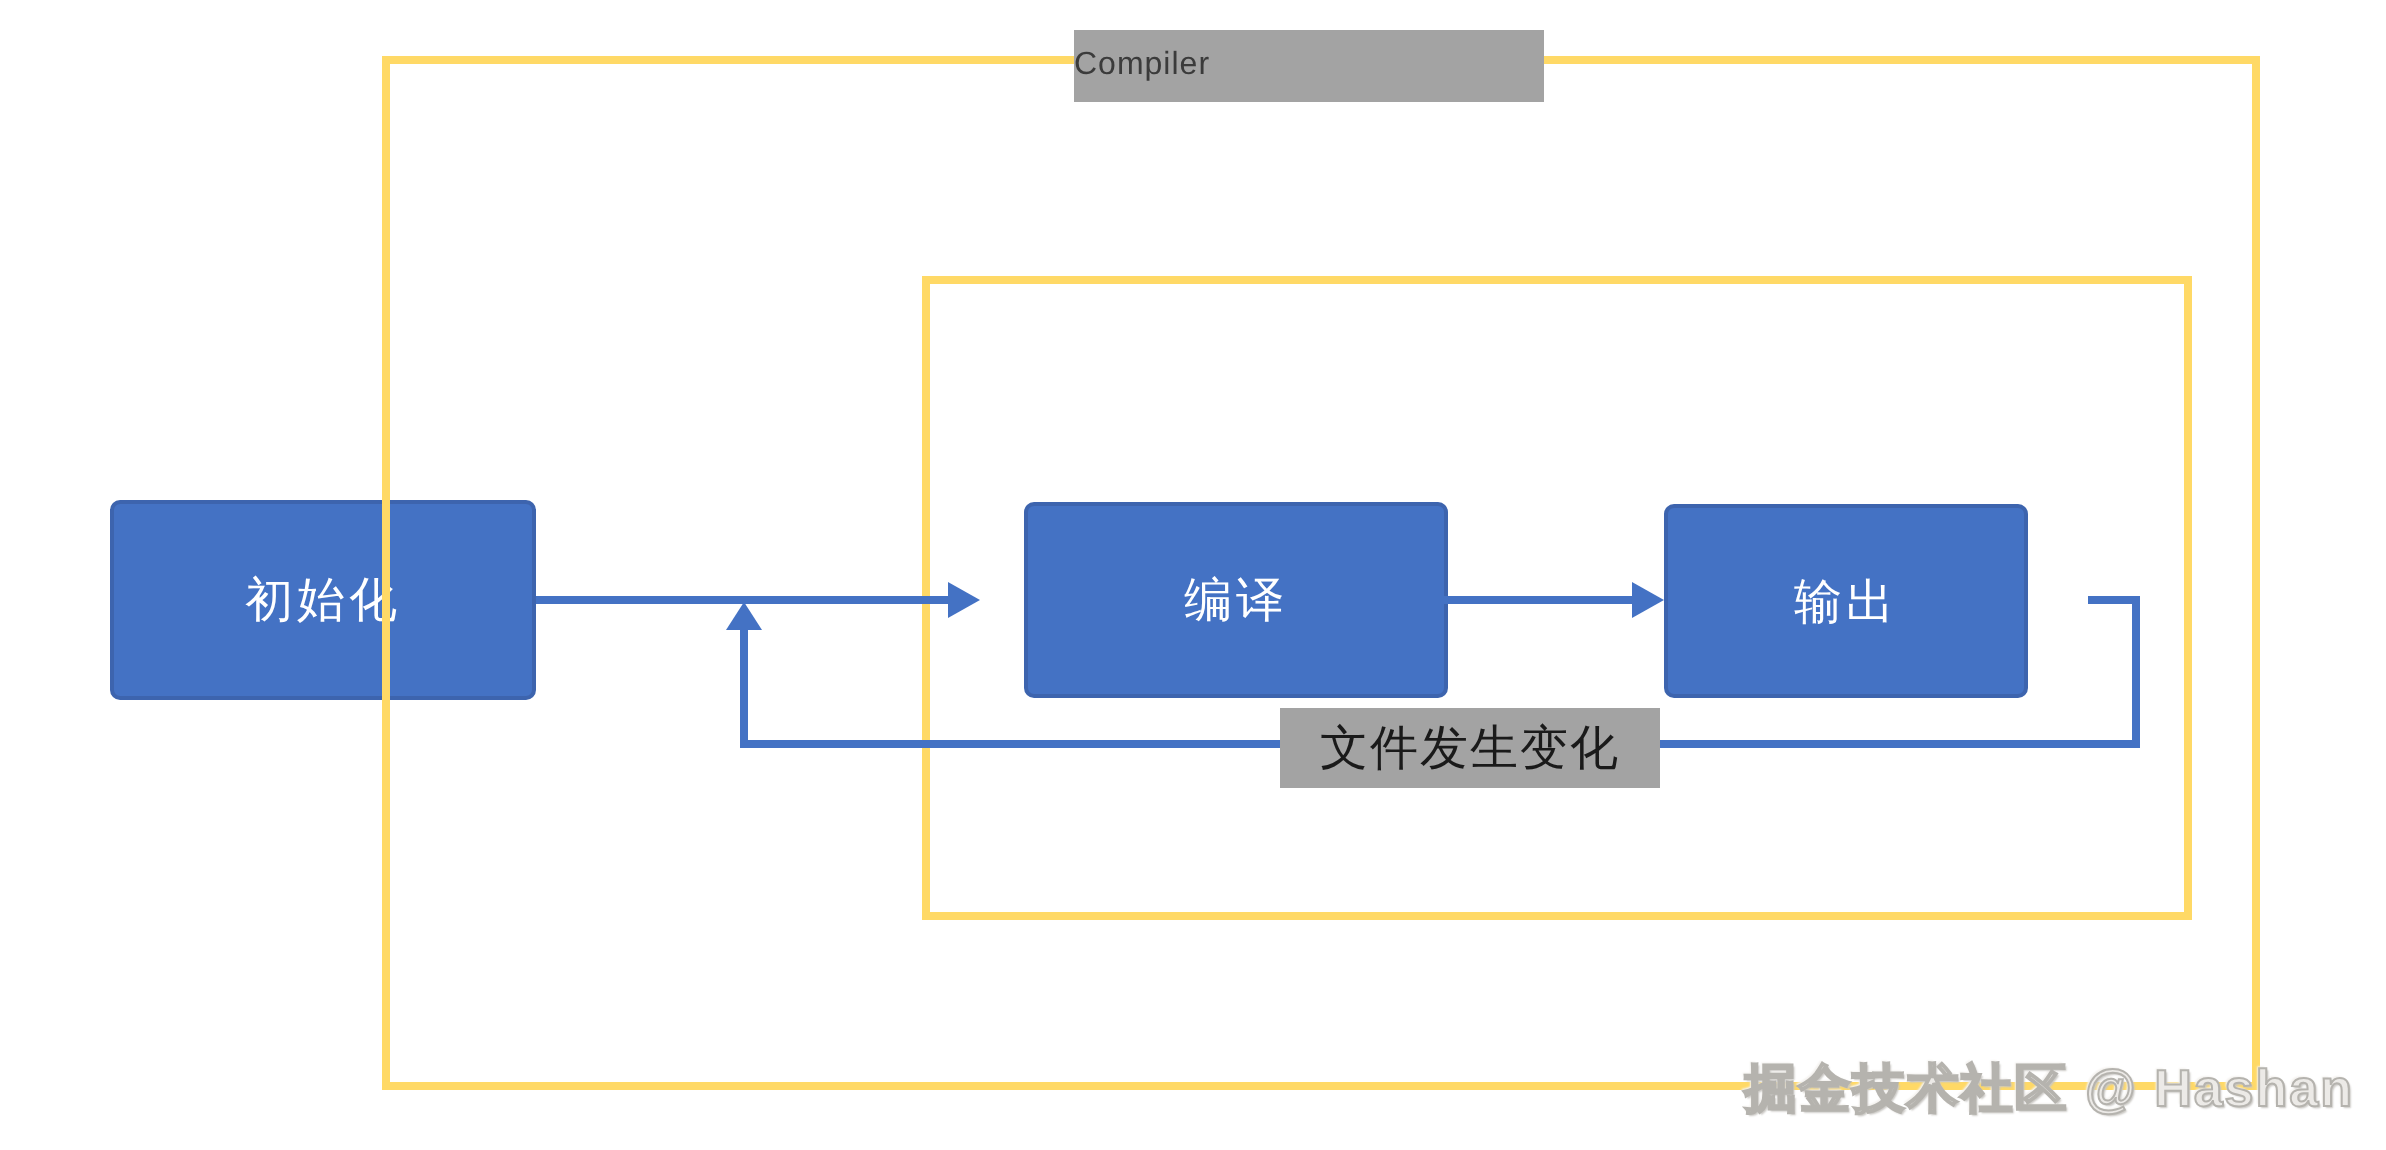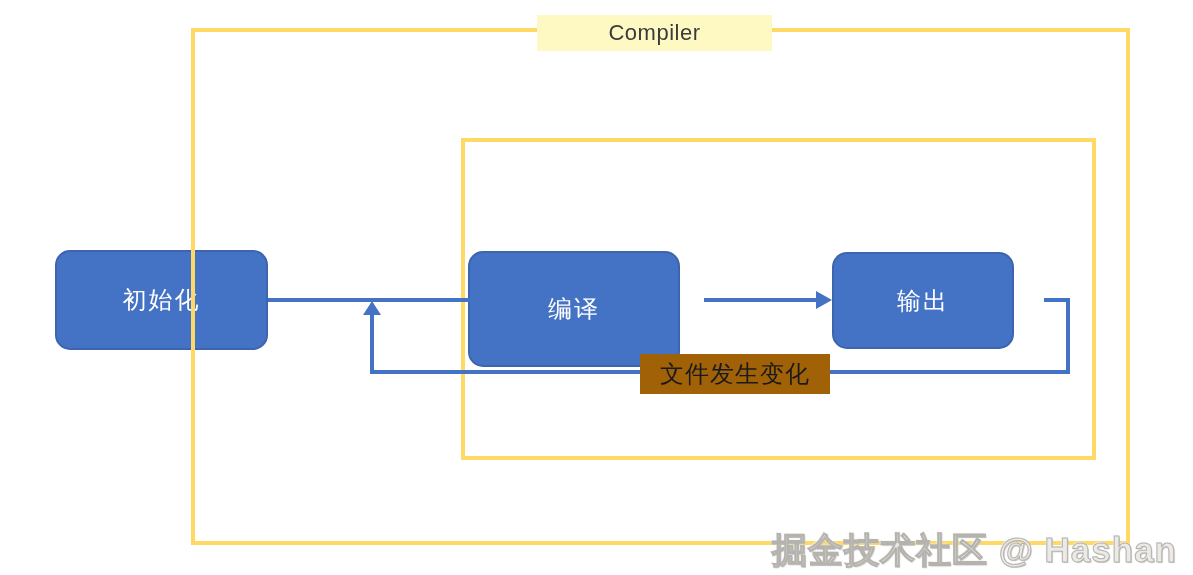--- a/index.html
+++ b/index.html
@@ -32,46 +32,45 @@
     position: absolute;
     border: 4px solid var(--frame);
     background: transparent;
   }
   .frame-outer { left: 191px; top: 28px; width: 939px; height: 517px; }
   .frame-inner { left: 461px; top: 138px; width: 635px; height: 322px; }
 
   
   .frame-label {
     position: absolute;
-    background: #fef9c3;
+    background: #a3a3a3;
     display: flex;
     align-items: center;
-    justify-content: center;
-    font-size: 22px;
+    font-size: 16px;
     color: var(--label-text);
     letter-spacing: 0.5px;
   }
   .frame-label-outer { left: 537px; top: 15px; width: 235px; height: 36px; }
   .frame-label-inner { left: 650px; top: 125px; width: 233px; height: 36px; }
 
   
   .node {
     position: absolute;
     background: var(--node-fill);
     border: 2px solid var(--node-border);
-    border-radius: 15px;
+    border-radius: 5px;
     display: flex;
     align-items: center;
     justify-content: center;
     color: var(--node-text);
     font-size: 24px;
     letter-spacing: 2px;
   }
   .node-init    { left: 55px;  top: 250px; width: 213px; height: 100px; }
-  .node-compile { left: 468px; top: 251px; width: 212px; height: 116px; }
+  .node-compile { left: 512px; top: 251px; width: 212px; height: 98px; }
   .node-output  { left: 832px; top: 252px; width: 182px; height: 97px; }
 
   
   .line {
     position: absolute;
     background: var(--arrow);
   }
   .ah-right {
     position: absolute;
     width: 0; height: 0;
@@ -97,36 +96,36 @@
   .line-f-out   { left: 1044px; top: 298px; width: 26px;  height: 4px; }
   .line-f-down  { left: 1066px; top: 298px; width: 4px;   height: 76px; }
   .line-f-botR  { left: 830px;  top: 370px; width: 240px; height: 4px; }
   .line-f-botL  { left: 374px;  top: 370px; width: 266px; height: 4px; }
   .line-f-up    { left: 370px;  top: 314px; width: 4px;   height: 60px; }
   .ah-f         { left: 363px;  top: 301px; }
 
   .feedback-label {
     position: absolute;
     left: 640px; top: 354px; width: 190px; height: 40px;
-    background: #a16207;
+    background: #a3a3a3;
     display: flex;
     align-items: center;
     justify-content: center;
     font-size: 24px;
     color: var(--feedback-text);
     letter-spacing: 1px;
     white-space: nowrap;
   }
 
   
   .watermark {
     position: absolute;
     right: 16px;
     top: 527px;
-    font-size: 35px;
+    font-size: 26px;
     font-weight: bold;
     letter-spacing: 1px;
     color: var(--watermark-fill);
     -webkit-text-stroke: 1px var(--watermark-edge);
     text-shadow: 1px 1px 1px #c9c7c3, -1px -1px 1px #f4f2ef;
     white-space: nowrap;
     margin-left: 47px;
   }
 </style>
 </head>

